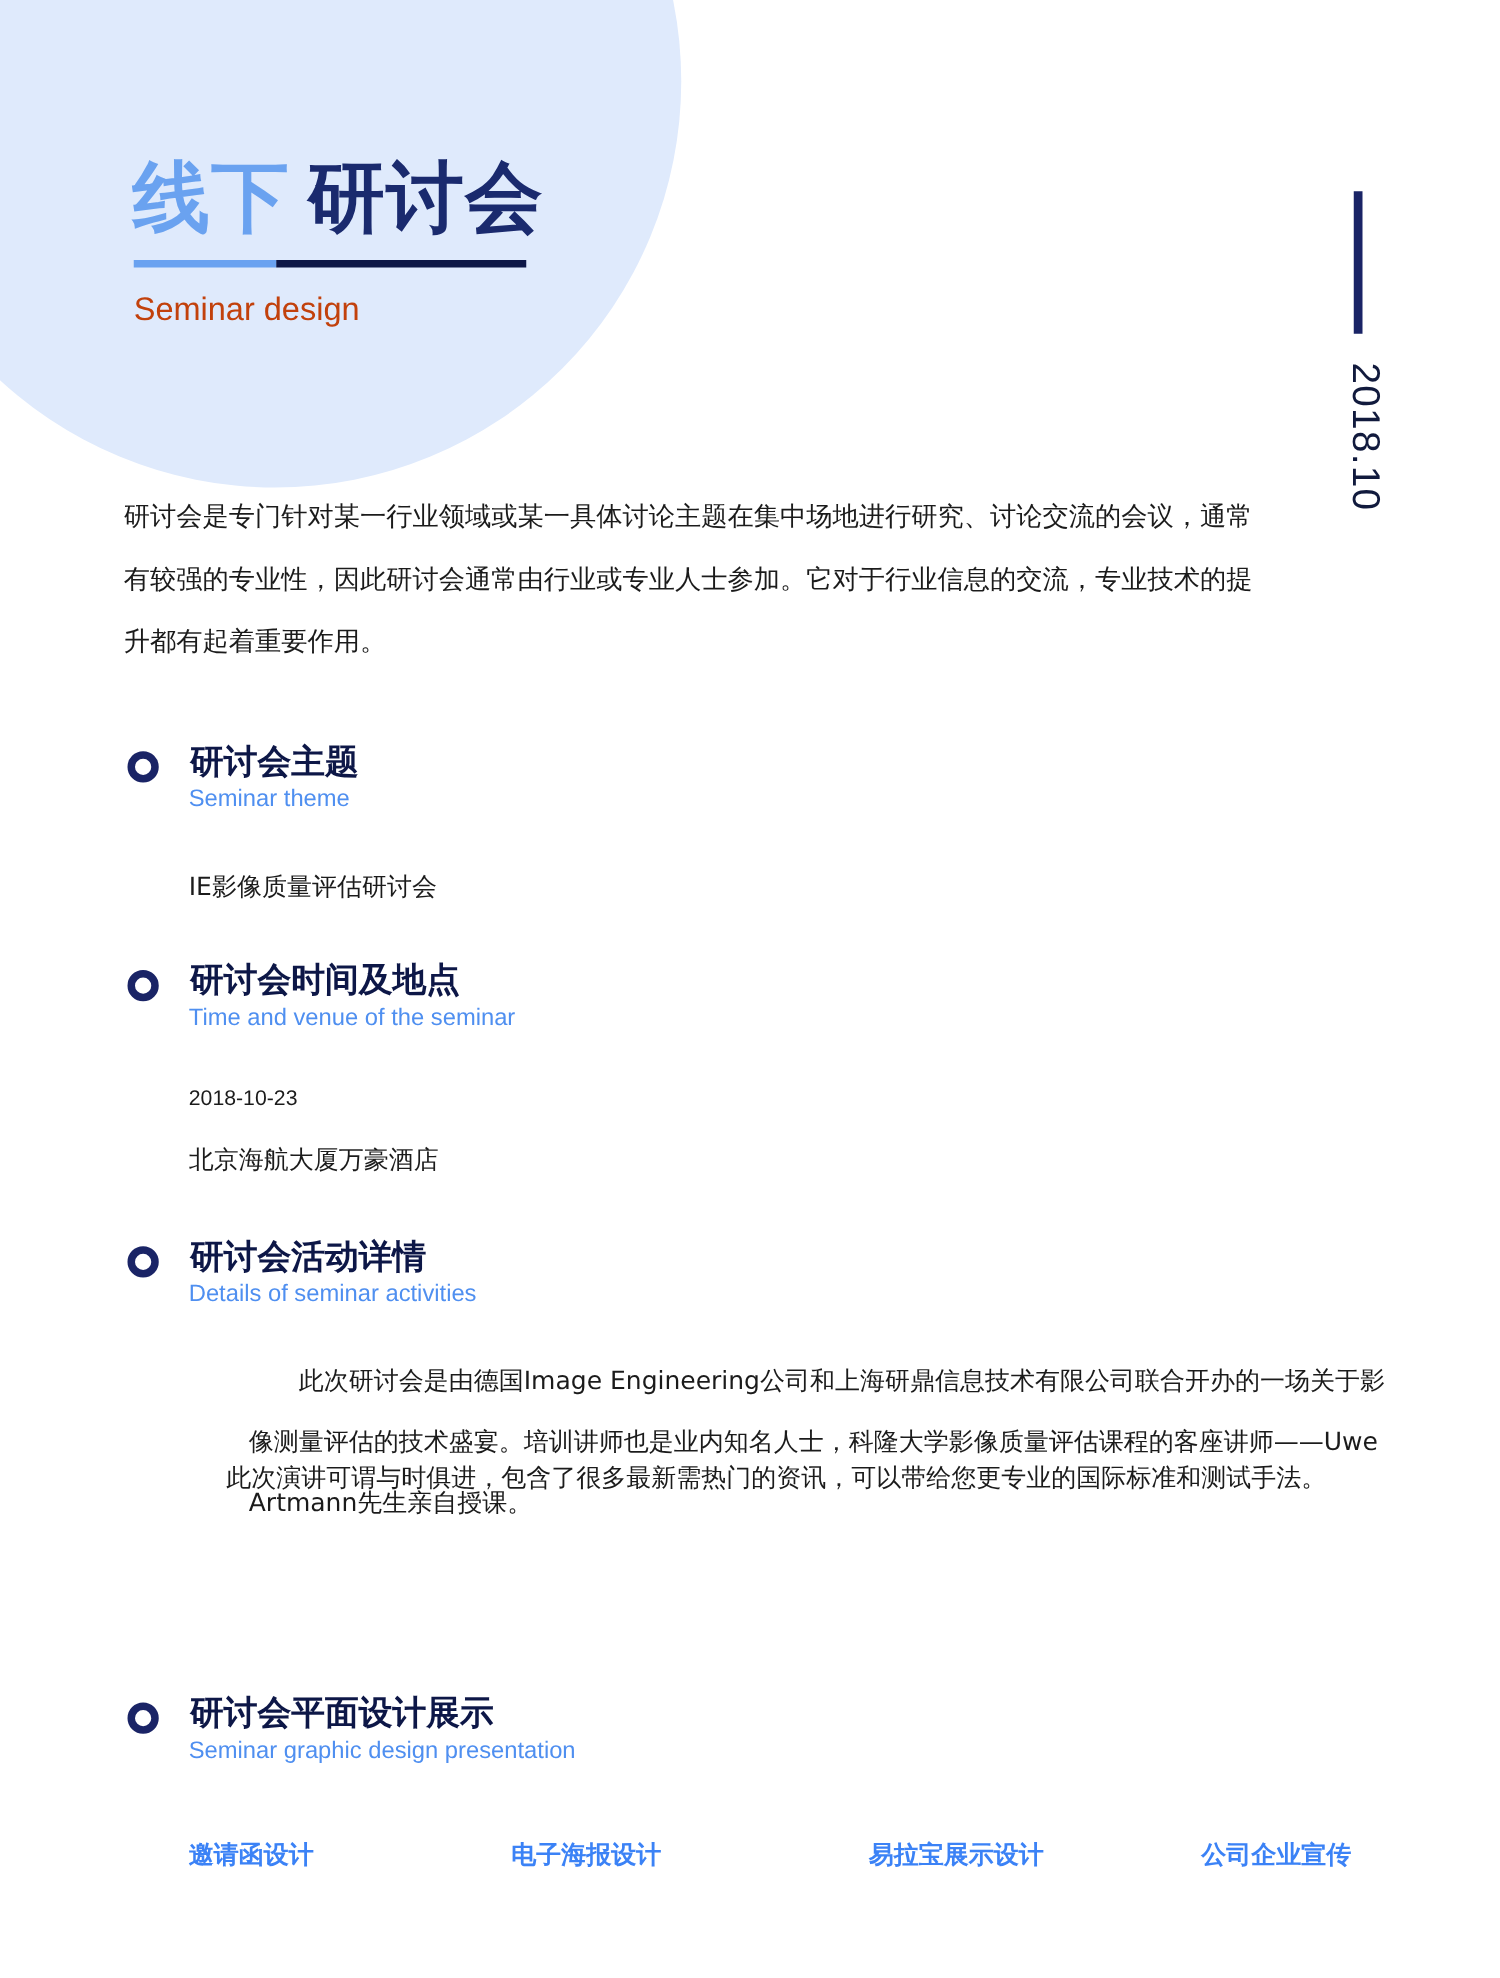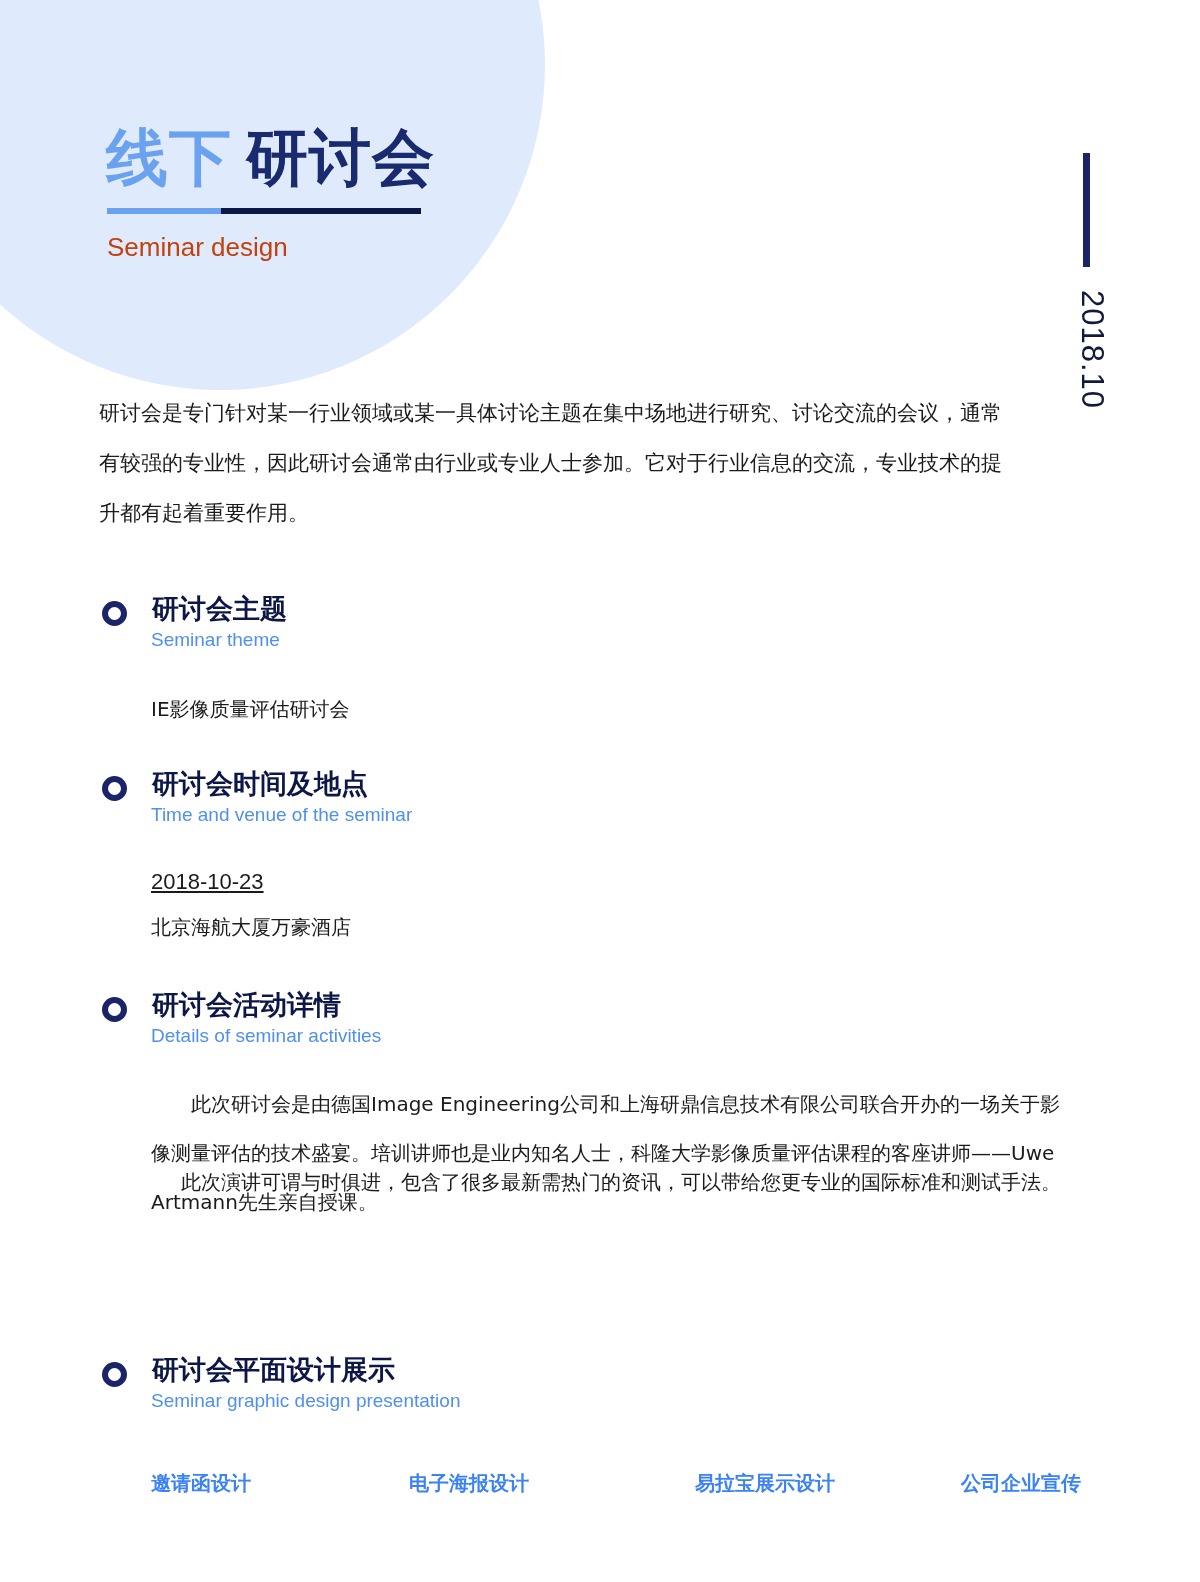--- a/index.html
+++ b/index.html
@@ -58,21 +58,21 @@
     }
     .sec-sub {
       position: absolute; left: 49px; top: 28px;
       font-family: "Liberation Sans", sans-serif;
       font-size: 19px; color: #4f8ff0; white-space: nowrap;
     }
     .body-text {
       position: absolute; left: 151px;
       font-size: 20px; color: #1b1b1b; white-space: nowrap;
     }
-    .date-text { font-family: "Liberation Sans", sans-serif; font-size: 22px; text-decoration: underline; }
+    .date-text { font-family: "Liberation Sans", sans-serif; font-size: 17px; }
     .para {
       position: absolute; left: 151px; width: 910px;
       font-size: 20px; line-height: 49px; color: #1b1b1b;
       text-indent: 40px; margin: 0;
     }
     .showcase {
       position: absolute; top: 1470px; font-size: 20px; color: #3b82f6; white-space: nowrap; font-weight: bold;
     }
   </style>
 </head>
@@ -105,21 +105,21 @@
   <div class="sec-sub">Time and venue of the seminar</div>
 </div>
 <div class="body-text date-text" style="top:869px;">2018-10-23</div>
 <div class="body-text" style="top:914px;">北京海航大厦万豪酒店</div>
 
 <div class="section-head" style="top:997px;">
   <span class="ring"></span>
   <div class="sec-title">研讨会活动详情</div>
   <div class="sec-sub">Details of seminar activities</div>
 </div>
-<p class="para" style="top:1080px;">此次研讨会是由德国Image Engineering公司和上海研鼎信息技术有限公司联合开办的一场关于影像测量评估的技术盛宴。培训讲师也是业内知名人士，科隆大学影像质量评估课程的客座讲师——Uwe Artmann先生亲自授课。</p>
+<p class="para" style="top:1080px;margin-left:48px;">此次研讨会是由德国Image Engineering公司和上海研鼎信息技术有限公司联合开办的一场关于影像测量评估的技术盛宴。培训讲师也是业内知名人士，科隆大学影像质量评估课程的客座讲师——Uwe Artmann先生亲自授课。</p>
 <p class="para" style="top:1158px; text-indent:30px;">此次演讲可谓与时俱进，包含了很多最新需热门的资讯，可以带给您更专业的国际标准和测试手法。</p>
 
 <div class="section-head" style="top:1362px;">
   <span class="ring"></span>
   <div class="sec-title">研讨会平面设计展示</div>
   <div class="sec-sub">Seminar graphic design presentation</div>
 </div>
 <div class="showcase" style="left:151px;">邀请函设计</div>
 <div class="showcase" style="left:409px;">电子海报设计</div>
 <div class="showcase" style="left:667px;margin-left:28px;">易拉宝展示设计</div>

